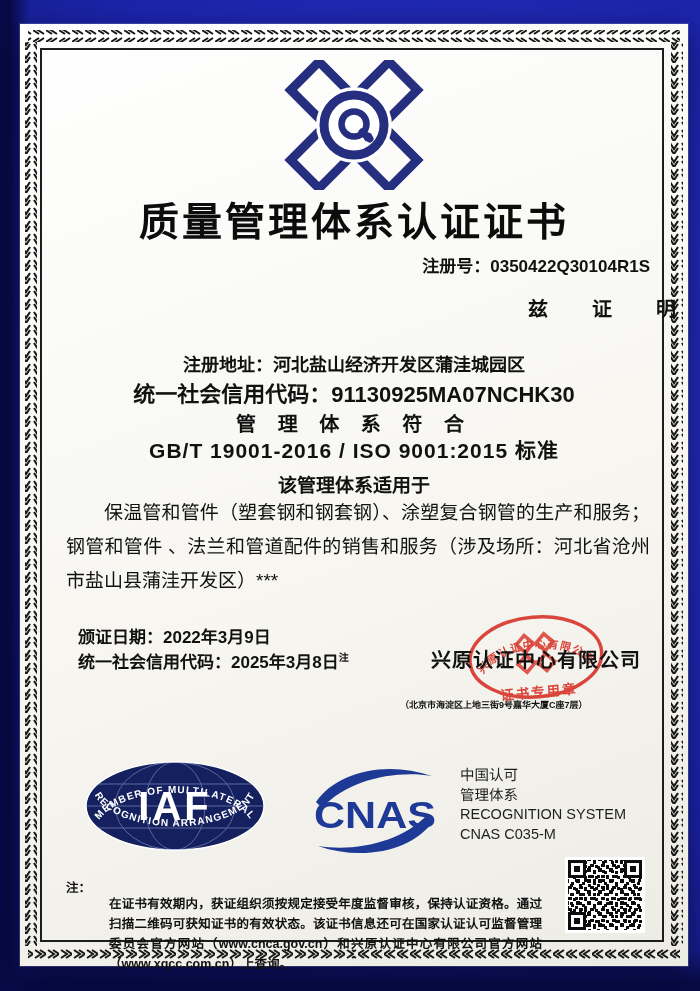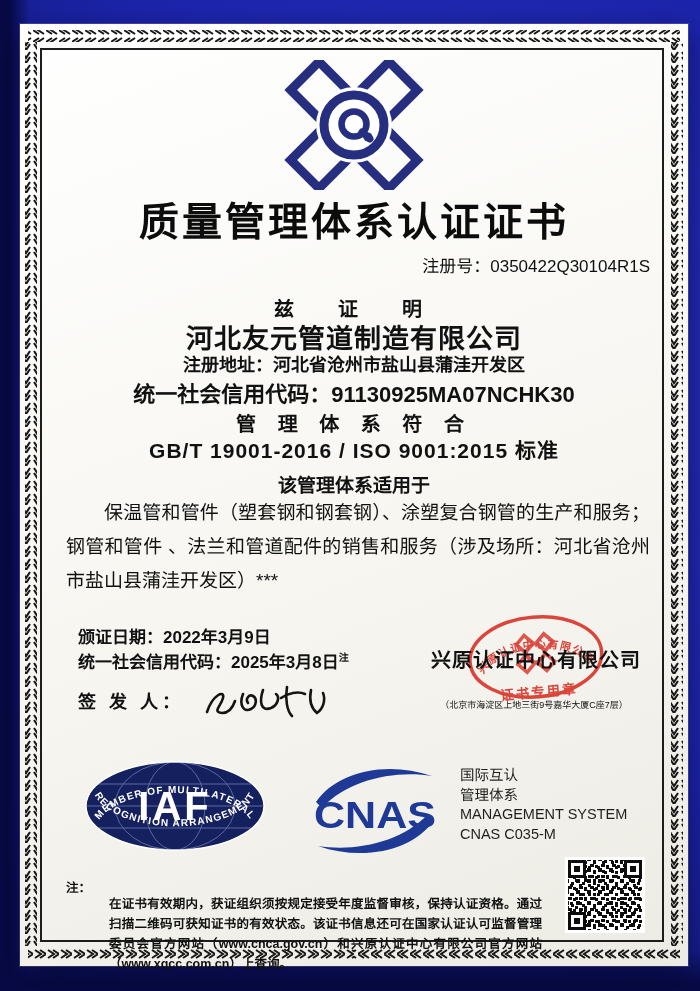--- a/index.html
+++ b/index.html
@@ -10,39 +10,39 @@
       linear-gradient(0deg,#070a46 0,#070a46 8px,rgba(7,10,70,0) 40px),
       radial-gradient(120% 90% at 60% 40%, #2a35c6 0%, #1c24ac 55%, #111873 85%, #090c55 100%);}
   .sheet{position:absolute;left:20px;top:24px;width:668px;height:942px;
     background:linear-gradient(160deg,#ffffff 0%,#f7f6f1 55%,#ecebe4 100%);
     box-shadow:0 0 0 1px rgba(255,255,255,.15), 0 8px 28px rgba(0,0,20,.55);}
   .border-svg{position:absolute;left:0;top:0;pointer-events:none;}
   .inner-frame{position:absolute;left:20px;top:24px;right:24px;bottom:24px;border:2px solid #1d1d1d;}
   .abs{position:absolute;}
   .ctr{left:0;width:668px;text-align:center;}
   .title{top:166px;font-size:40px;font-weight:bold;letter-spacing:3px;color:#0c0c0c;}
-  .regline{top:228px;right:38px;font-size:17px;font-weight:normal;}
-  .certify{top:269px;font-size:20px;font-weight:bold;letter-spacing:12px;}
+  .regline{top:228px;right:38px;font-size:17px;font-weight:bold;}
+  .certify{top:269px;font-size:20px;font-weight:bold;letter-spacing:12px;text-align:right;}
   .company{top:293px;font-size:27px;font-weight:bold;letter-spacing:1px;}
   .addr{top:326px;font-size:18px;font-weight:bold;}
   .credit{top:352px;font-size:22px;font-weight:bold;}
   .conform{top:384px;font-size:20px;font-weight:bold;letter-spacing:8px;}
   .standard{top:410px;font-size:21px;font-weight:bold;letter-spacing:1px;}
   .scopehead{top:446px;font-size:19px;font-weight:bold;}
   .scope{top:472px;left:46px;width:584px;font-size:19px;font-weight:normal;line-height:34px;
     text-indent:2em;text-align:justify;}
   .issue{top:599px;left:58px;font-size:17px;font-weight:bold;text-align:right;}
   .valid{top:624px;left:58px;font-size:17px;font-weight:bold;}
   .valid sup{font-size:10px;}
   .signer{top:658px;left:58px;font-size:18px;font-weight:bold;letter-spacing:4px;}
   .signer svg{vertical-align:-16px;margin-left:6px;}
   .issuer-name{top:620px;left:398px;width:236px;text-align:center;font-size:20px;
     font-weight:bold;letter-spacing:1px;z-index:3;}
   .seal{top:585px;left:436px;z-index:2;transform:rotate(-5deg);opacity:.93;}
-  .issuer-addr{top:674px;left:380px;width:268px;text-align:center;font-size:9px;font-weight:normal;}
+  .issuer-addr{top:674px;left:380px;width:268px;font-size:9px;font-weight:bold;}
   .iaf{top:735px;left:60px;}
   .cnas{top:740px;left:290px;}
   .cnas-side{top:742px;left:440px;font-size:14.5px;line-height:19.5px;color:#1f1f1f;}
   .qr{top:833px;left:545px;}
   .note{top:854px;left:46px;width:492px;display:flex;font-size:12.5px;font-weight:bold;line-height:20px;}
   .note .lbl{flex:0 0 auto;margin-right:2px;}
   .note p{margin:16px;text-align:justify;}
 </style>
 </head>
 <body>
@@ -84,44 +84,30 @@
       <circle cx="70" cy="64" r="12.5" fill="none" stroke="#262e80" stroke-width="6.5"></circle>
       <path d="M78 72 L86 79" stroke="#262e80" stroke-width="7" stroke-linecap="round"></path>
       <circle cx="84" cy="77" r="4.5" fill="#262e80"></circle>
     </svg>
 
     <div class="abs ctr title">质量管理体系认证证书</div>
 
     <div class="abs regline"><span>注册号：</span><span>0350422Q30104R1S</span></div>
 
     <div class="abs ctr certify">兹　证　明</div>
-    <div class="abs ctr company">河北友元管道制造有限公司</div>
-    <div class="abs ctr addr">注册地址：河北省沧州市盐山县蒲洼开发区</div>
+    <div class="abs ctr addr">注册地址：河北盐山经济开发区蒲洼城园区</div>
     <div class="abs ctr credit">统一社会信用代码：91130925MA07NCHK30</div>
     <div class="abs ctr conform">管 理 体 系 符 合</div>
     <div class="abs ctr standard">GB/T 19001-2016 / ISO 9001:2015 标准</div>
     <div class="abs ctr scopehead">该管理体系适用于</div>
     <div class="abs scope">保温管和管件（塑套钢和钢套钢）、涂塑复合钢管的生产和服务；钢管和管件 、法兰和管道配件的销售和服务（涉及场所：河北省沧州市盐山县蒲洼开发区）***</div>
 
     <div class="abs issue">颁证日期：2022年3月9日</div>
     <div class="abs valid"><span>统一社会信用代码：2025年3月8日</span><sup>注</sup></div>
 
-    <div class="abs signer">
-      <span>签 发 人：</span>
-      <svg width="130" height="42" viewBox="0 0 130 42" aria-hidden="true">
-        <g fill="none" stroke="#141414" stroke-width="2.6" stroke-linecap="round">
-          <path d="M8 30 C14 12 26 8 24 16 C22 24 13 30 23 31 C30 31 34 25 36 19"></path>
-          <path d="M44 12 C40 22 44 31 52 27 C58 24 58 16 54 14 C50 12 46 17 49 21"></path>
-          <path d="M64 8 C60 20 62 30 72 26 C79 23 81 15 77 12"></path>
-          <path d="M88 5 C86 17 88 29 93 34"></path>
-          <path d="M82 16 C89 11 99 9 106 12"></path>
-          <path d="M112 8 C110 18 112 26 118 31 C124 27 127 18 124 11"></path>
-        </g>
-      </svg>
-    </div>
 
     <svg class="abs seal" width="160" height="100" viewBox="0 0 160 100" aria-hidden="true">
       <defs>
         <path id="sealArc" d="M 24,66 A 57 33 0 0 1 136,66" fill="none"></path>
       </defs>
       <ellipse cx="80" cy="48" rx="66" ry="40" fill="none" stroke="#d9392e" stroke-width="3.5"></ellipse>
       <g transform="translate(80,44) scale(0.30)" fill="none" stroke="#d9392e" stroke-width="12" opacity="0.9">
         <rect x="-20" y="-20" width="40" height="40" transform="translate(-33,-33) rotate(45)"></rect>
         <rect x="-20" y="-20" width="40" height="40" transform="translate(33,-33) rotate(45)"></rect>
         <rect x="-20" y="-20" width="40" height="40" transform="translate(-33,33) rotate(45)"></rect>
@@ -161,23 +147,23 @@
       <text x="95" y="61" text-anchor="middle" font-size="40" font-weight="bold" fill="#ffffff" letter-spacing="3">IAF</text>
     </svg>
 
     <svg class="abs cnas" width="130" height="94" viewBox="0 0 130 94" aria-hidden="true">
       <path d="M6 38 C26 8 76 -4 122 12 C84 6 38 16 12 44 Z" fill="#1e3a96"></path>
       <path d="M124 56 C104 86 54 98 8 82 C46 88 92 78 118 50 Z" fill="#1e3a96"></path>
       <text x="65" y="64" text-anchor="middle" font-size="37" font-weight="bold" fill="#1e3a96" textLength="122" lengthAdjust="spacingAndGlyphs">CNAS</text>
     </svg>
 
     <div class="abs cnas-side">
-      <div>国际互认</div>
+      <div>中国认可</div>
       <div>管理体系</div>
-      <div>MANAGEMENT SYSTEM</div>
+      <div>RECOGNITION SYSTEM</div>
       <div>CNAS C035-M</div>
     </div>
 
     <svg class="abs qr" width="80" height="76" viewBox="0 0 80 76" aria-hidden="true">
       <defs>
         <pattern id="qrp" width="11" height="11" patternUnits="userSpaceOnUse">
           <rect x="0" y="0" width="4" height="4" fill="#0d0d0d"></rect>
           <rect x="6" y="3" width="3" height="3" fill="#0d0d0d"></rect>
           <rect x="3" y="7" width="4" height="3" fill="#0d0d0d"></rect>
           <rect x="8" y="8" width="3" height="3" fill="#0d0d0d"></rect>

